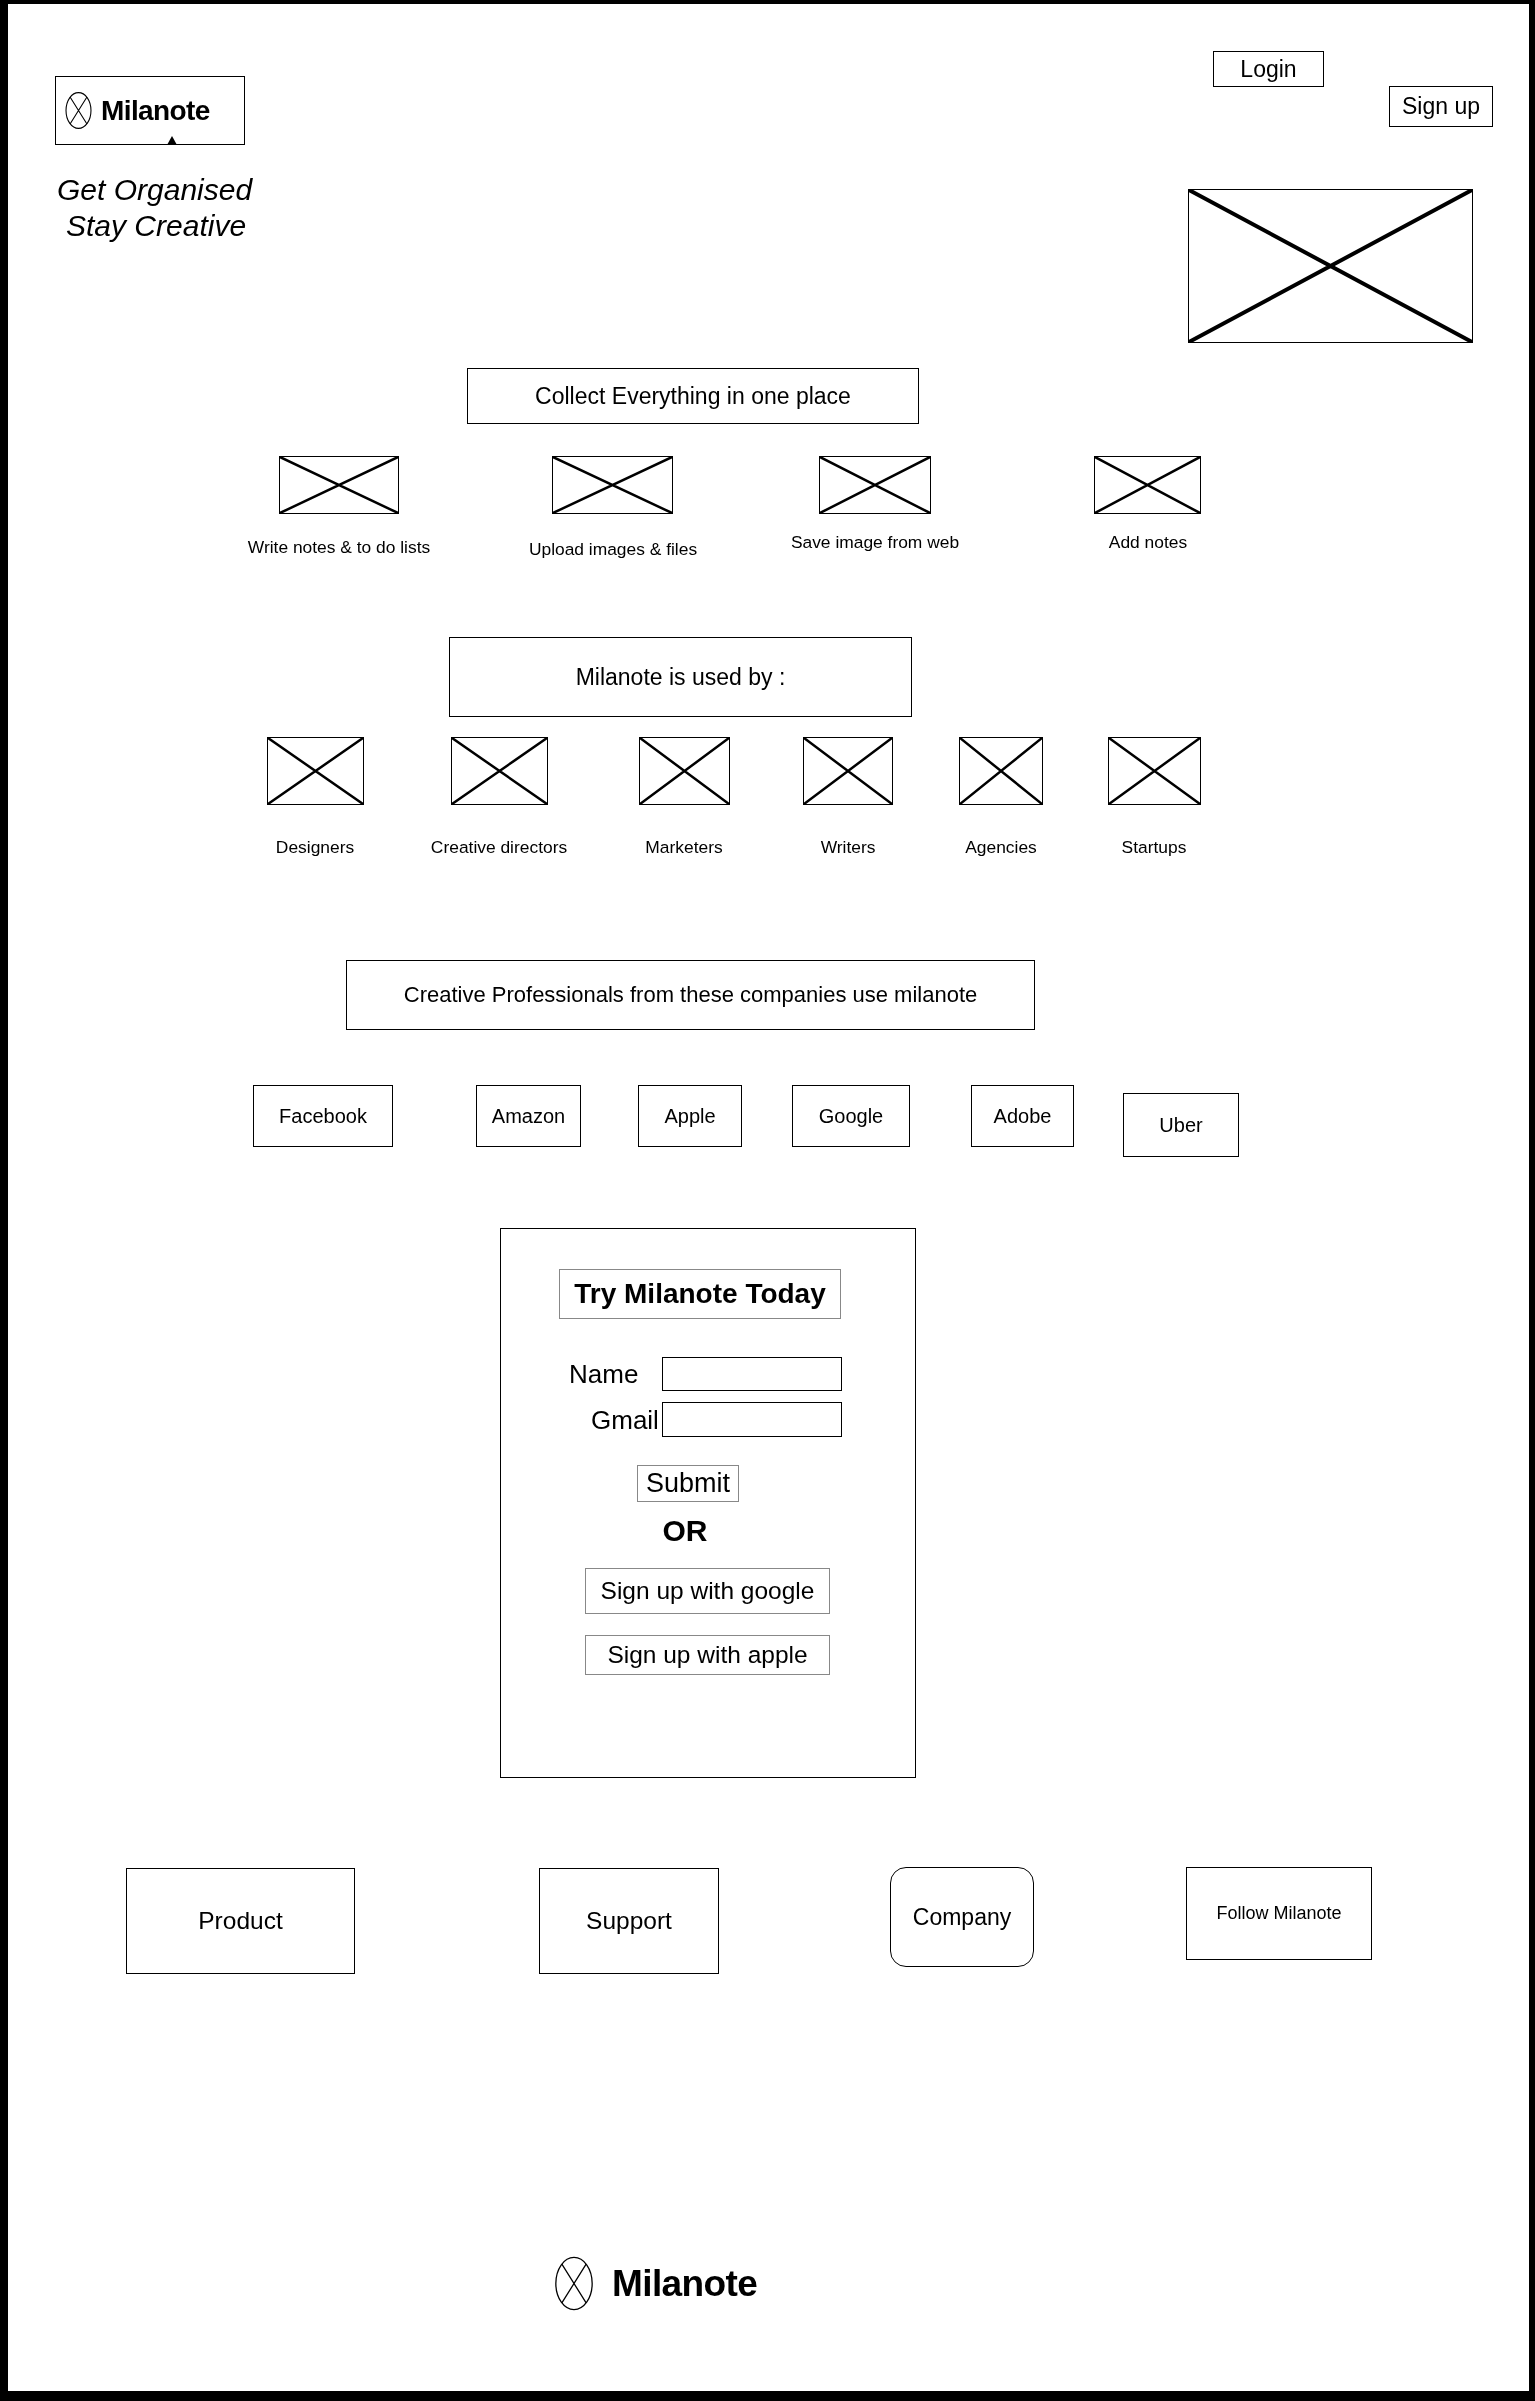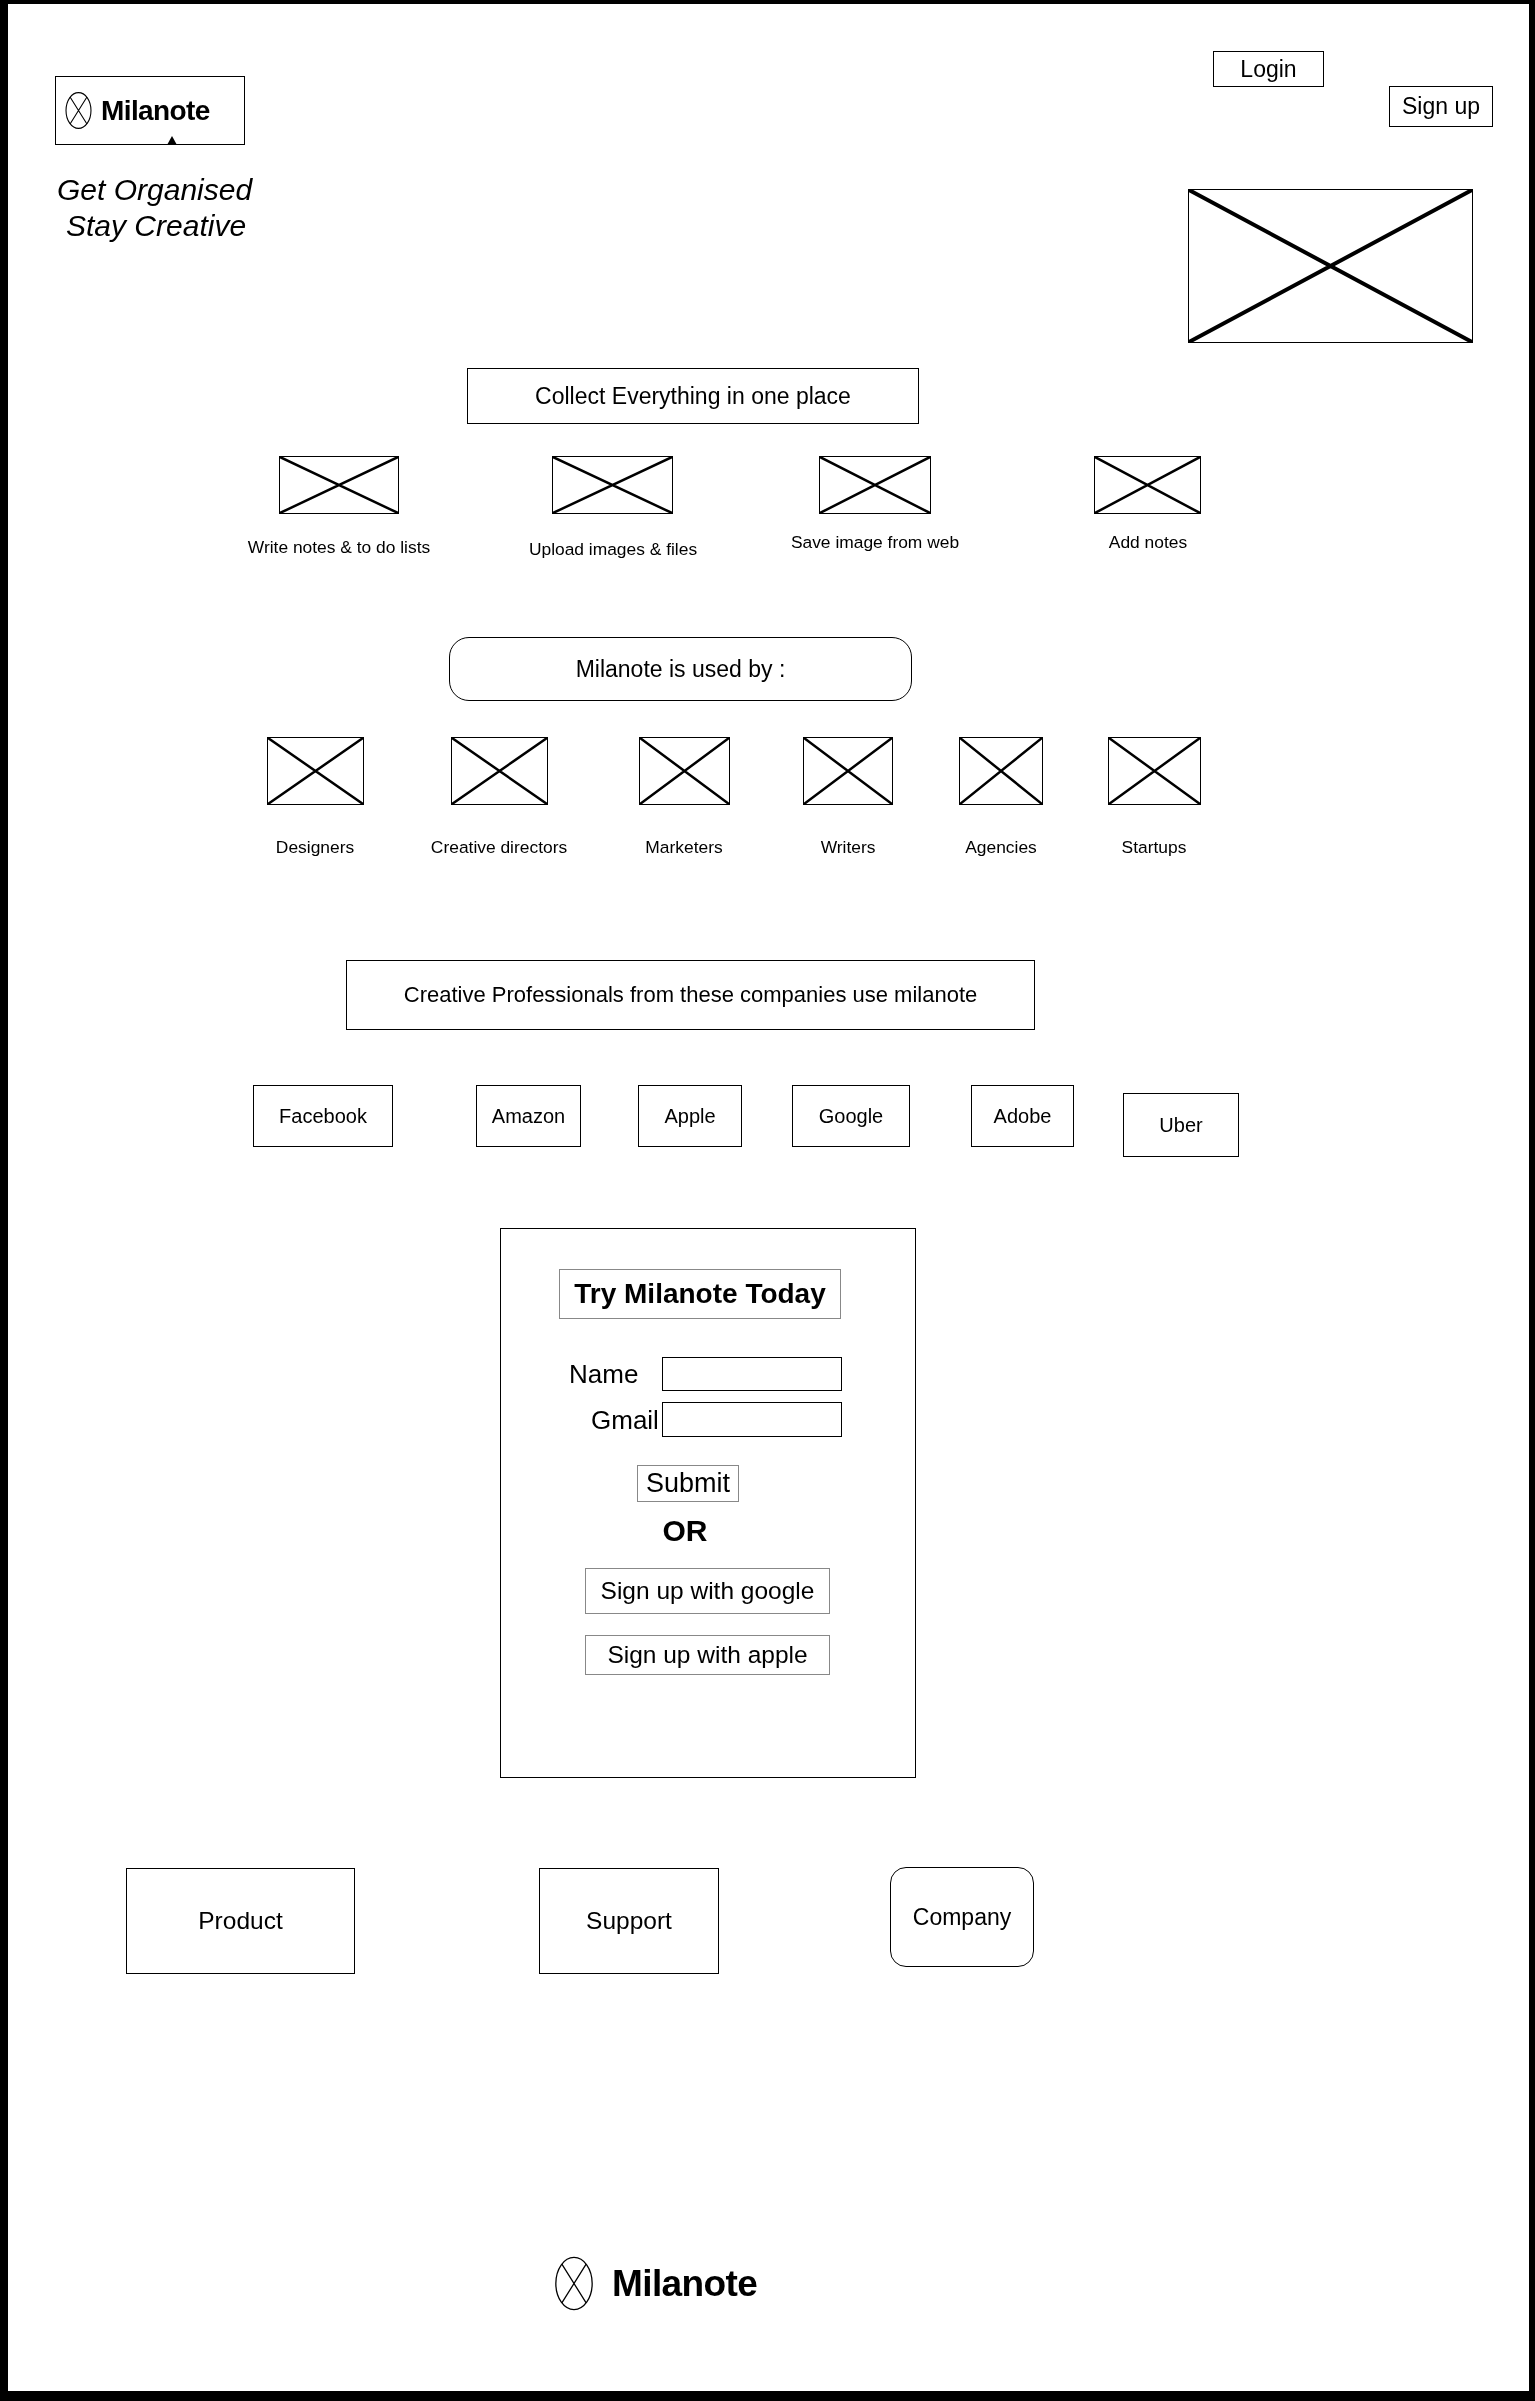--- a/index.html
+++ b/index.html
@@ -40,21 +40,21 @@
   .c-b1{left:279px;top:456px;width:120px;height:58px;}
   .c-b2{left:552px;top:456px;width:121px;height:58px;}
   .c-b3{left:819px;top:456px;width:112px;height:58px;}
   .c-b4{left:1094px;top:456px;width:107px;height:58px;}
   .c-l1{left:339px;top:537px;}
   .c-l2{left:613px;top:539px;}
   .c-l3{left:875px;top:532px;}
   .c-l4{left:1148px;top:532px;}
 
   
-  .usedby-title{left:449px;top:637px;width:463px;height:64px;font-size:23px;border-radius:20px;}
+  .usedby-title{left:449px;top:637px;width:463px;height:80px;font-size:23px;}
   .u-b1{left:267px;top:737px;width:97px;height:68px;}
   .u-b2{left:451px;top:737px;width:97px;height:68px;}
   .u-b3{left:639px;top:737px;width:91px;height:68px;}
   .u-b4{left:803px;top:737px;width:90px;height:68px;}
   .u-b5{left:959px;top:737px;width:84px;height:68px;}
   .u-b6{left:1108px;top:737px;width:93px;height:68px;}
   .u-l1{left:315px;top:837px;}
   .u-l2{left:499px;top:837px;}
   .u-l3{left:684px;top:837px;}
   .u-l4{left:848px;top:837px;}
@@ -218,20 +218,21 @@
   <div class="field-label gmail-label">Gmail</div>
   <input class="field gmail-input" value="" style="">
   <div class="box submit-btn">Submit</div>
   <div class="or-text">OR</div>
   <div class="box google-btn">Sign up with google</div>
   <div class="box apple-btn">Sign up with apple</div>
 
   <div class="box f-product">Product</div>
   <div class="box f-support">Support</div>
   <div class="box f-company">Company</div>
+  <div class="box f-follow">Follow Milanote</div>
 
   <div class="bottom-logo">
     <span class="logo-icon">
       <svg viewBox="0 0 40 56">
           <ellipse cx="20" cy="28" rx="18.5" ry="26.5" fill="none" stroke="#000" stroke-width="1.3"></ellipse>
           <path d="M7.5 8 L32.5 48 M32.5 8 L7.5 48" stroke="#000" stroke-width="1.3" fill="none"></path>
         </svg>
     </span>
     <span class="logo-text">Milanote</span>
   </div>

